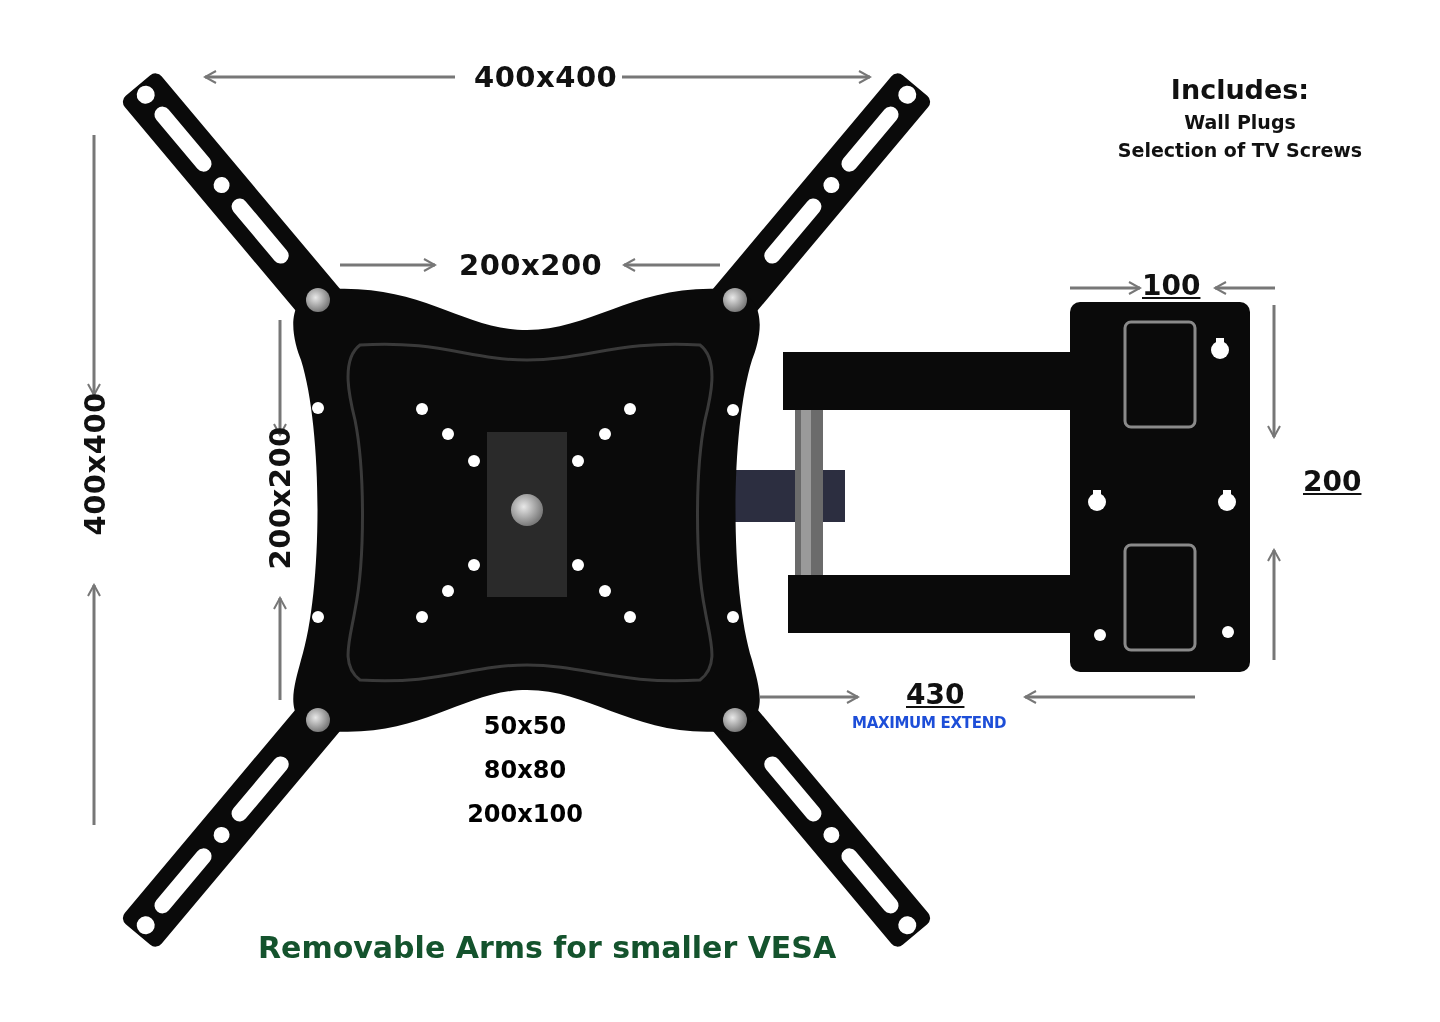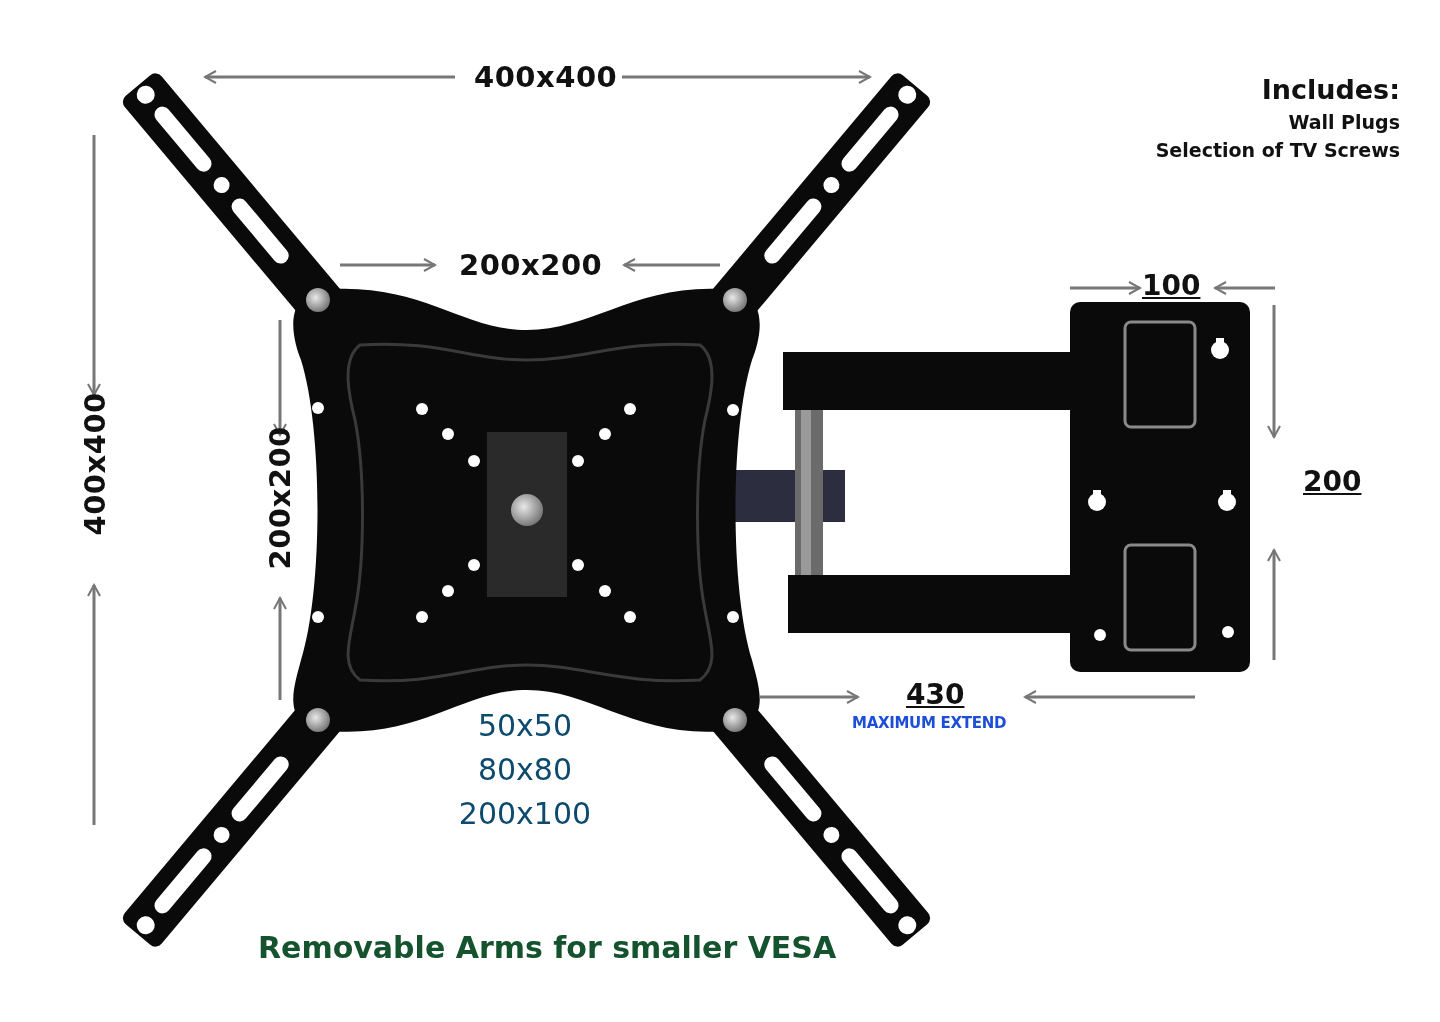--- a/index.html
+++ b/index.html
@@ -2,22 +2,22 @@
 <html><head>
 <meta charset="utf-8">
 <style>
   html,body{margin:0;padding:0;background:#ffffff;}
   body{width:1440px;height:1022px;overflow:hidden;position:relative;font-family:"DejaVu Sans","Liberation Sans",sans-serif;}
   #stage{position:absolute;left:0;top:0;width:1440px;height:1016px;}
   .lbl{position:absolute;color:#111;font-weight:bold;white-space:nowrap;line-height:1;}
   .dim-big{font-size:29px;letter-spacing:0.5px;}
   .dim-mid{font-size:28px;text-decoration:underline;}
   .vesa-list{position:absolute;left:420px;top:704px;width:210px;text-align:center;}
-  .vesa-list div{font-size:30px;font-weight:normal;color:#0c4a6e;height:44px;line-height:44px;}
-  .includes{position:absolute;left:1080px;top:74px;width:320px;text-align:right;color:#111;}
+  .vesa-list div{font-size:24px;font-weight:bold;color:#000000;height:44px;line-height:44px;}
+  .includes{position:absolute;left:1080px;top:74px;width:320px;text-align:center;color:#111;}
   .includes .t{font-size:27px;font-weight:bold;}
   .includes .s{font-size:19px;font-weight:bold;margin-top:6px;}
   .includes .s2{font-size:19px;font-weight:bold;margin-top:6px;}
   .rot{transform-origin:center center;transform:rotate(-90deg);}
   .caption{position:absolute;left:258px;top:930px;font-size:30px;font-weight:bold;color:#14532d;white-space:nowrap;}
   .maxext{position:absolute;left:852px;top:714px;font-size:15px;font-weight:bold;color:#1d4ed8;letter-spacing:-0.3px;}
 </style>
 </head>
 <body>
 

